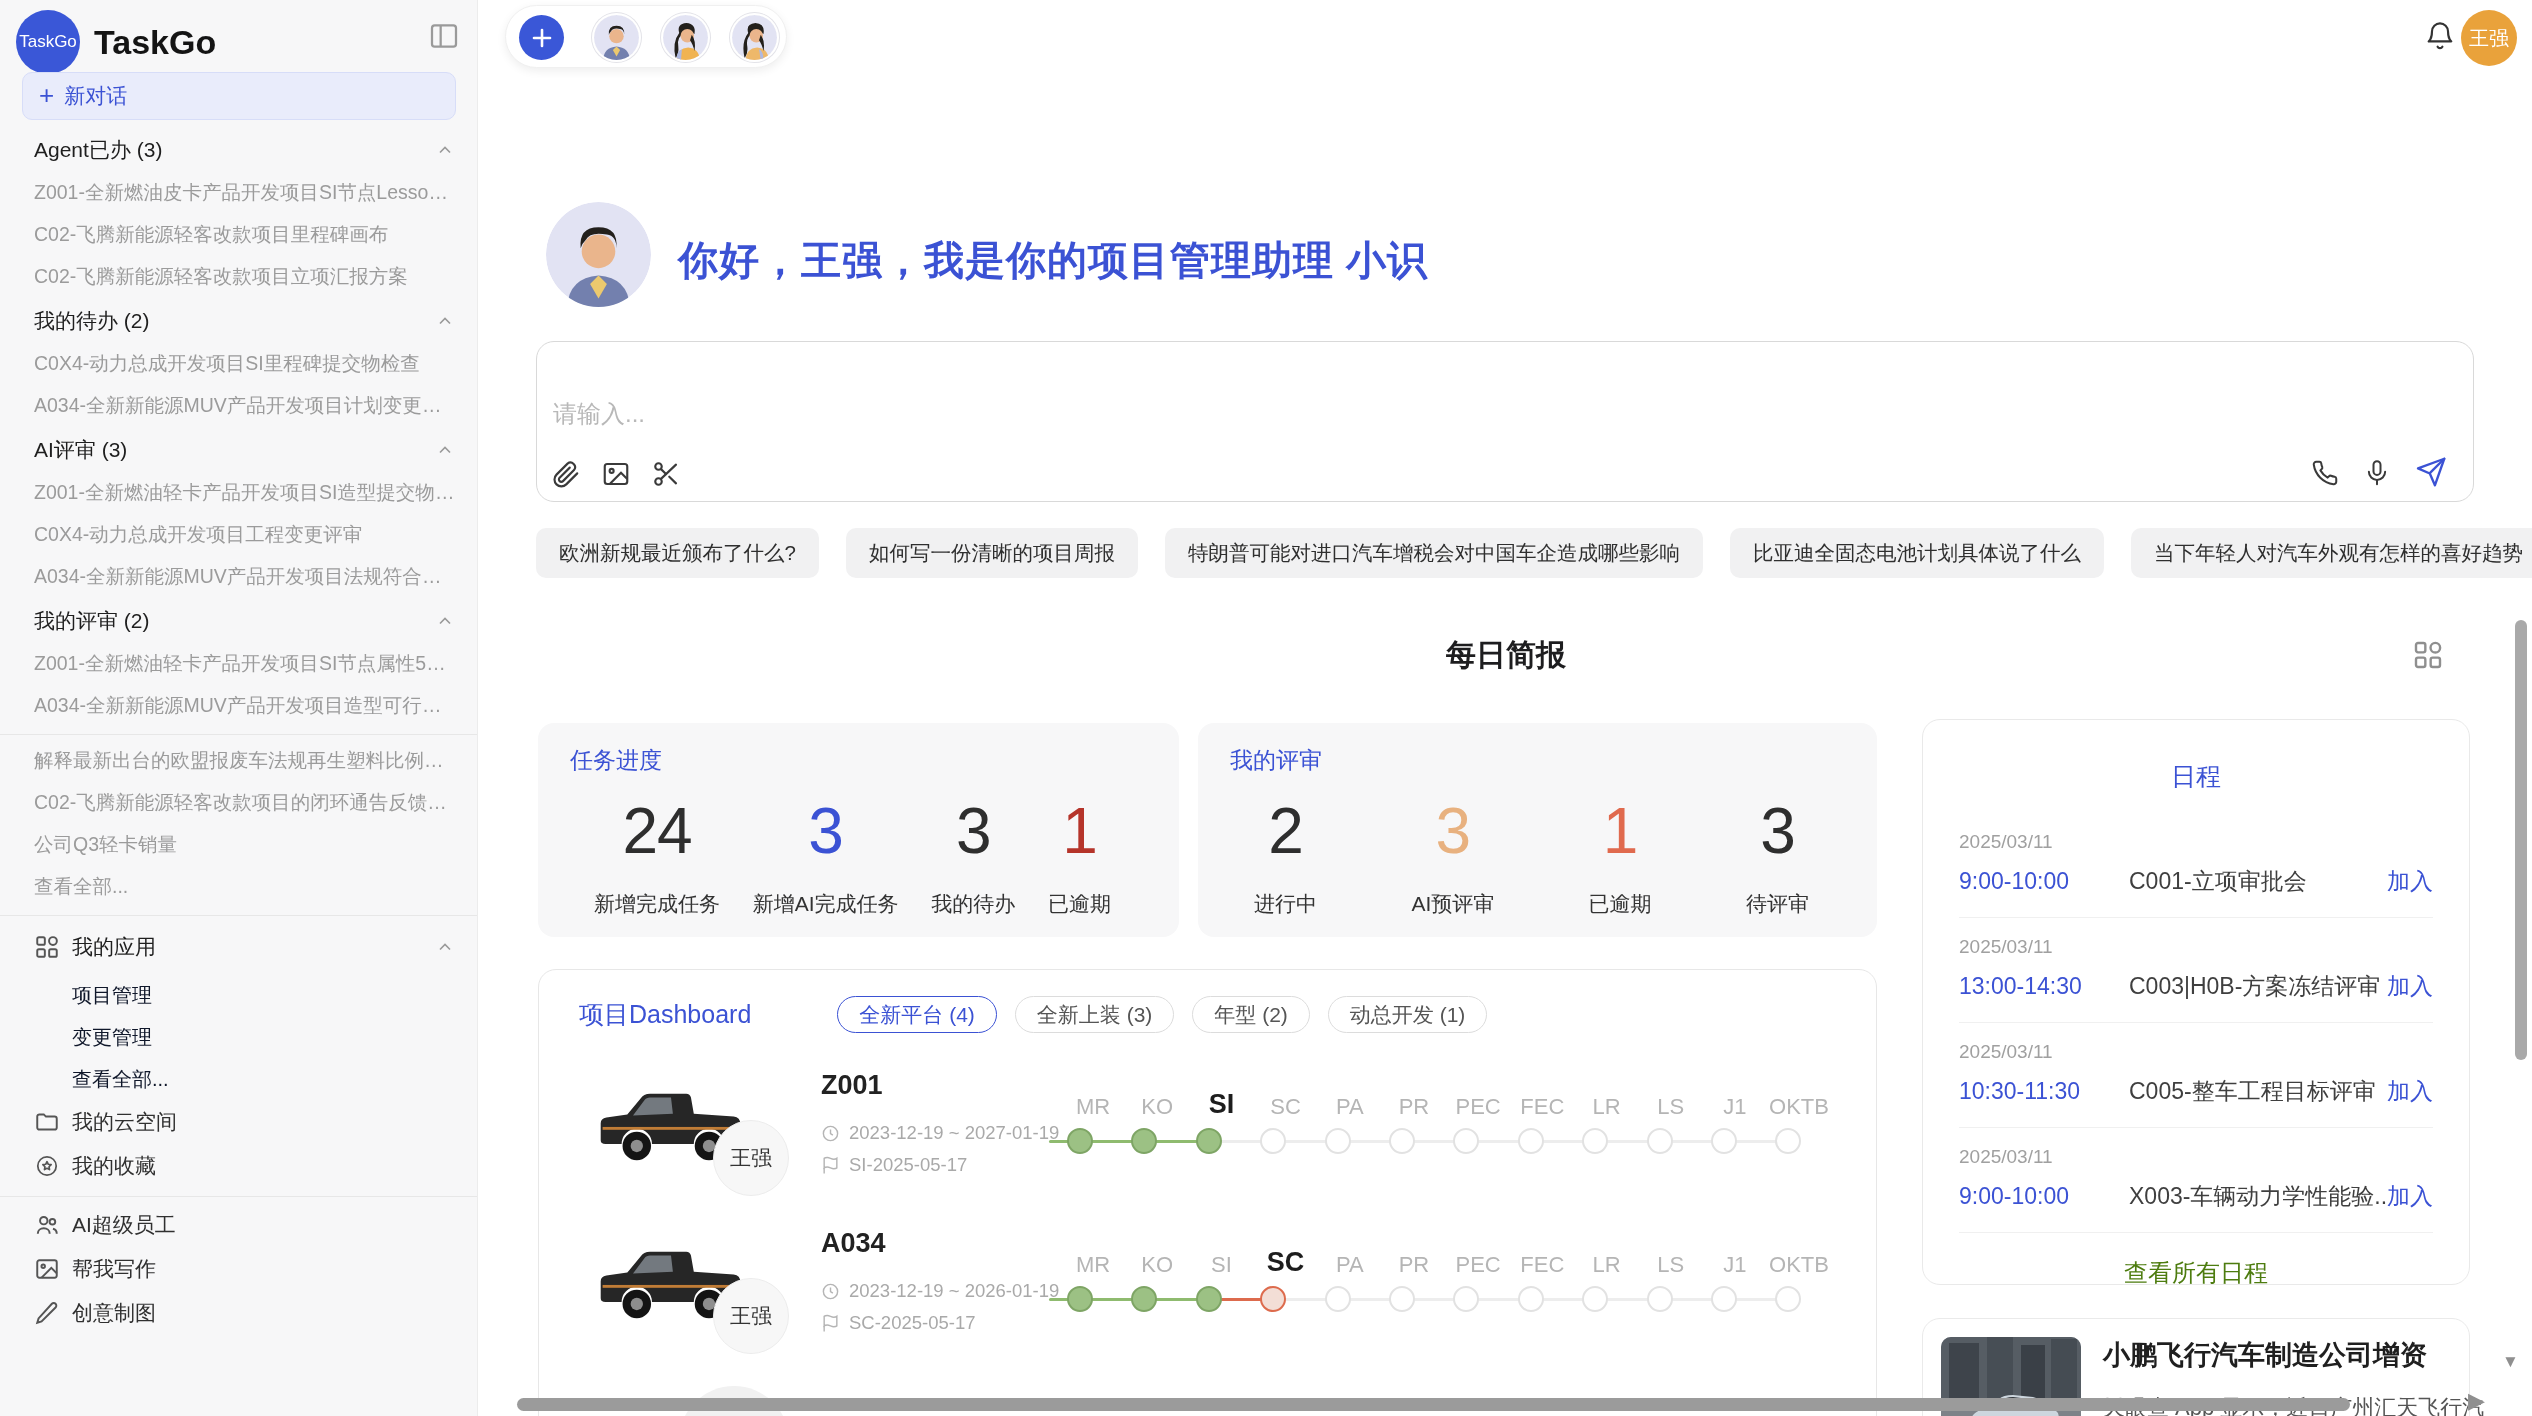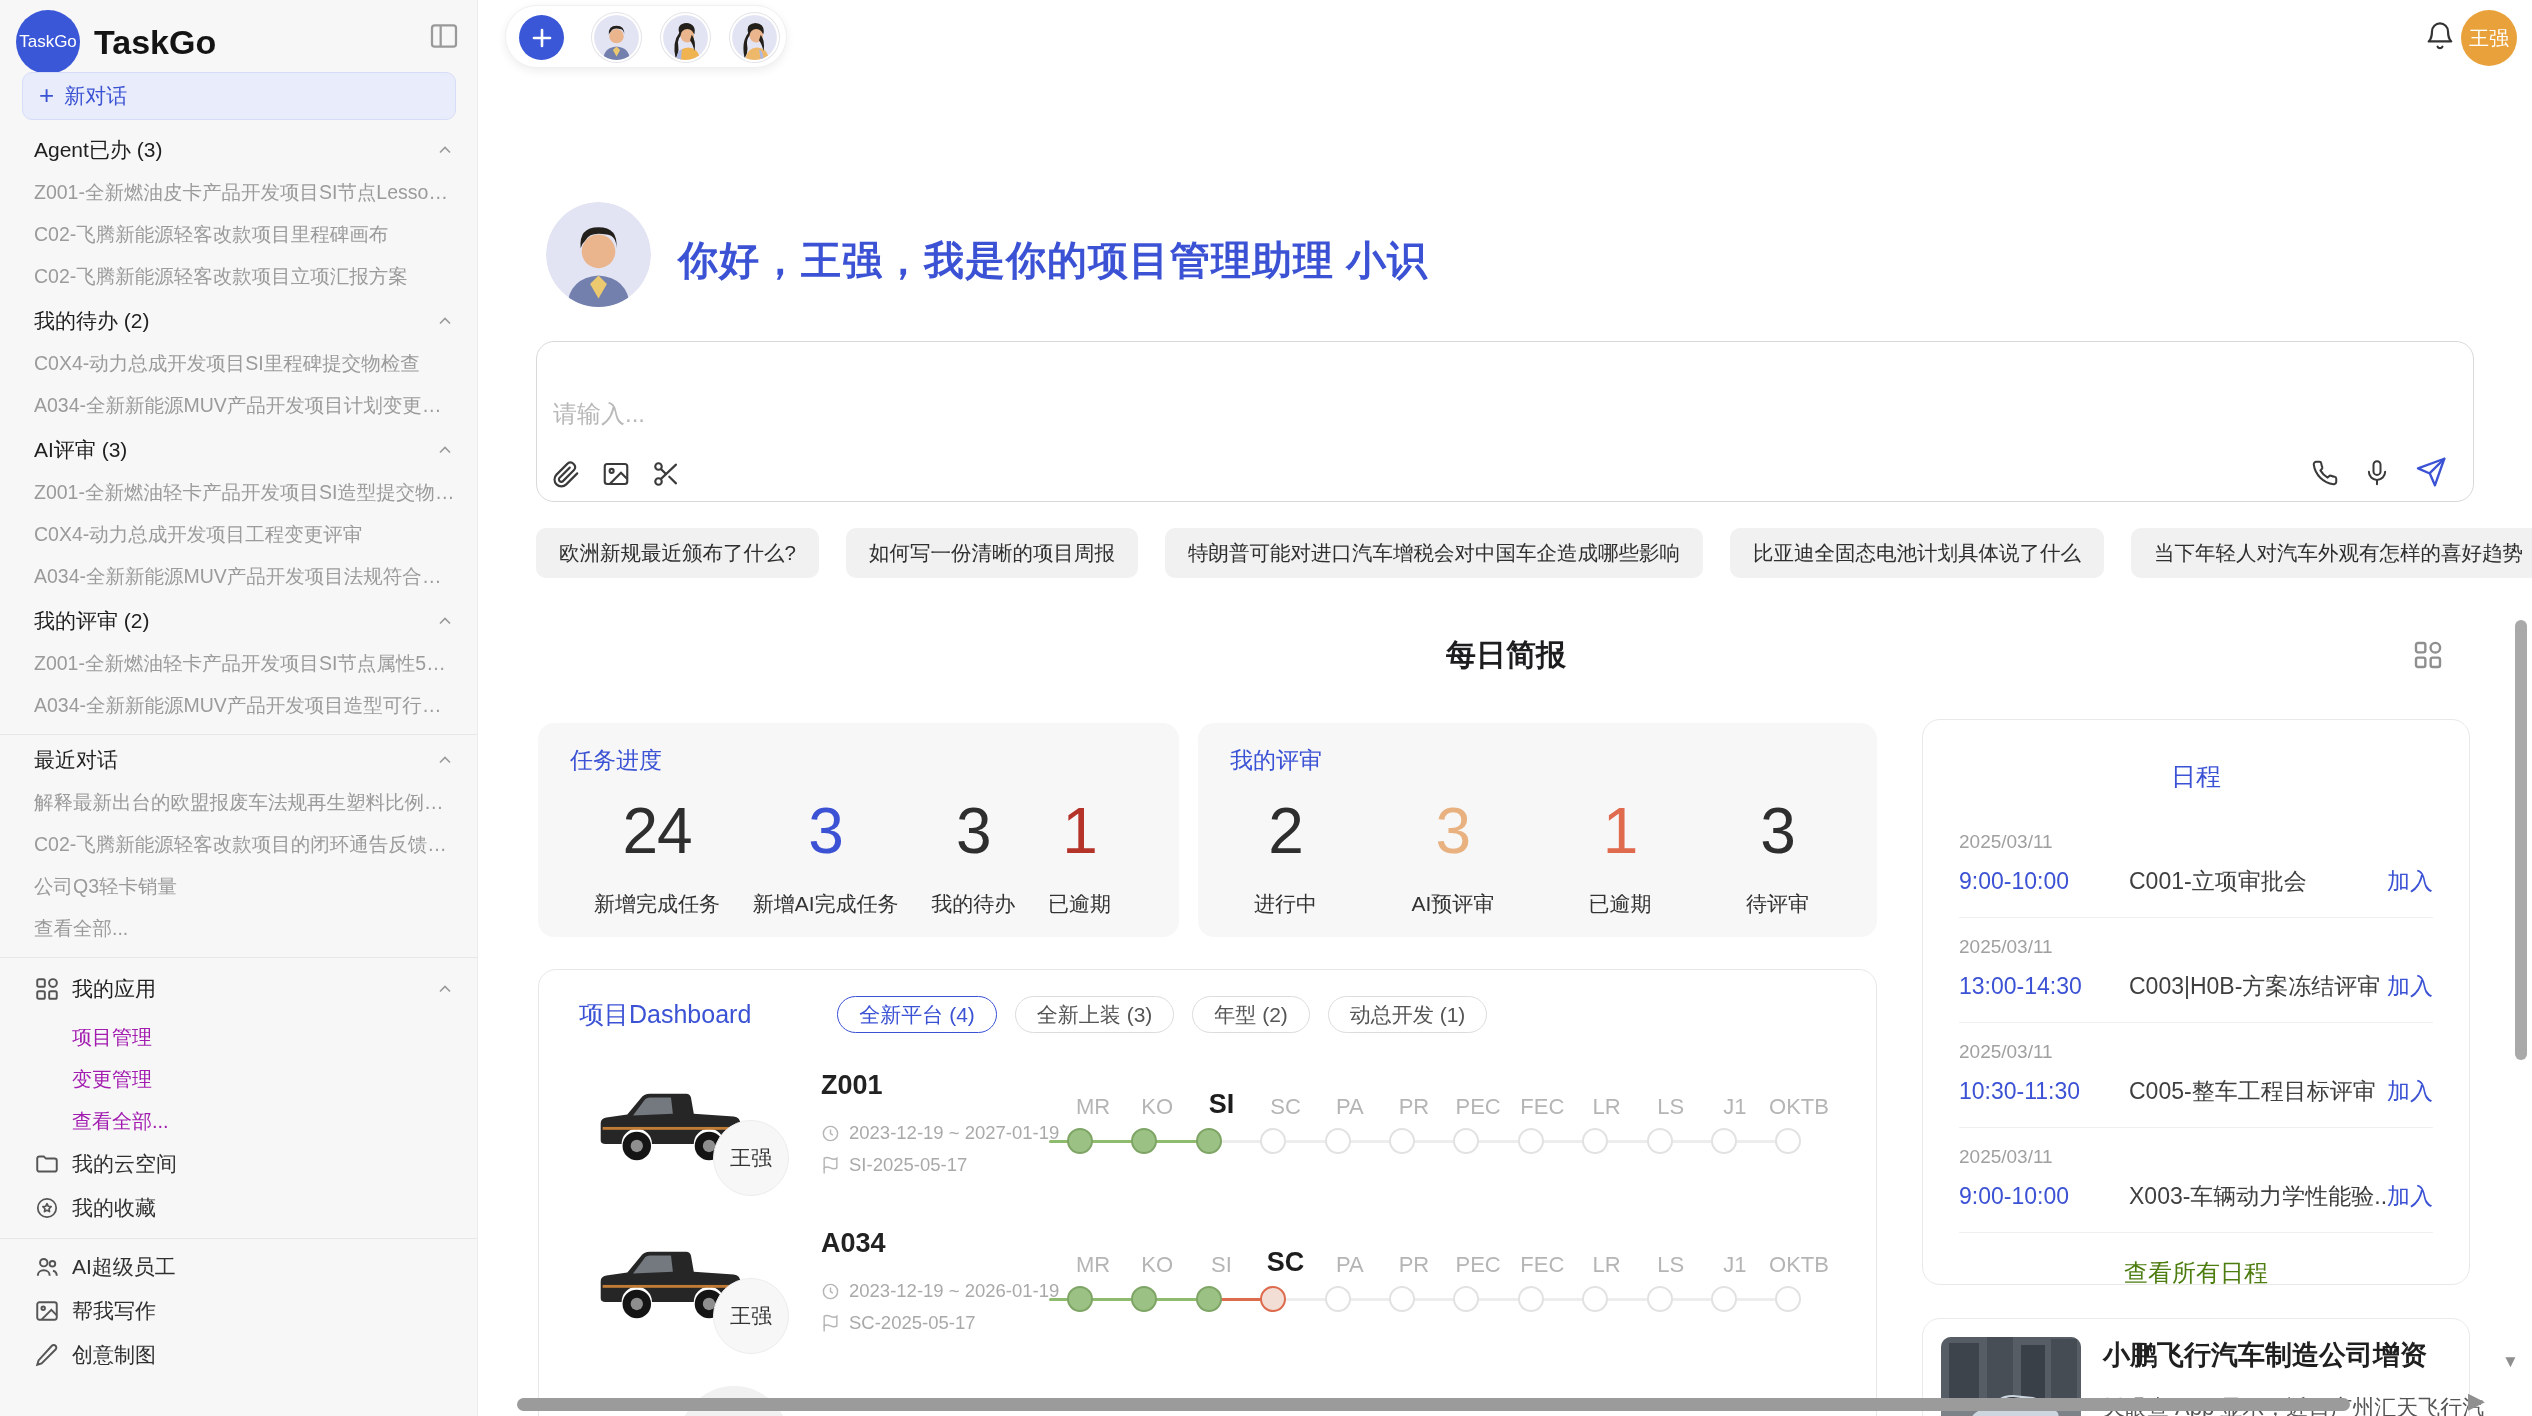--- a/index.html
+++ b/index.html
@@ -24,21 +24,21 @@
   .side-scroll { position:absolute; left:0; top:126px; right:0; bottom:0; padding:0 22px 0 34px; overflow:hidden; }
   .side-h { height:42px; margin-top:3px; display:flex; align-items:center; justify-content:space-between;
     font-size:21px; color:#1f1f1f; font-weight:500; cursor:pointer; }
   .side-h .chev { width:20px; height:20px; color:#9a9a9a; flex:none; }
   .side-item { height:42px; line-height:42px; font-size:19.5px; color:#9b9b9b;
     white-space:nowrap; overflow:hidden; text-overflow:ellipsis; cursor:pointer; }
   .side-divider { height:1px; background:#e7e7e7; margin:8px -22px 4px -34px; }
   .side-h.with-icon { gap:12px; }
   .side-h.with-icon .lbl { flex:1; }
   .side-h .hicon, .side-link .licon { width:26px; height:26px; color:#555; flex:none; }
-  .side-sub { height:42px; line-height:42px; font-size:20px; color:#a21caf; padding-left:38px;
+  .side-sub { height:42px; line-height:42px; font-size:20px; color:#0f172a; padding-left:38px;
     white-space:nowrap; overflow:hidden; text-overflow:ellipsis; cursor:pointer; }
   .side-link { height:44px; display:flex; align-items:center; gap:12px; font-size:21px; color:#303030; cursor:pointer; }
   .mt6 { margin-top:6px; } .mt10 { margin-top:10px; }
 
   
   #main { position:absolute; left:478px; top:0; right:0; bottom:0; background:#fff; }
 
   .pill { position:absolute; left:27px; top:5px; width:282px; height:63px; border-radius:32px;
     background:#fff; border:1px solid #f0f0f0; box-shadow:0 3px 10px rgba(0,0,0,.07); }
   .pill .circ { position:absolute; top:9px; width:45px; height:45px; border-radius:50%; overflow:hidden; cursor:pointer; }
@@ -194,26 +194,20 @@
           <polyline points="6 15 12 9 18 15"></polyline>
         </svg>
     </div>
     <div>
         <div class="side-item">Z001-全新燃油轻卡产品开发项目SI节点属性5D文件评审</div>
         <div class="side-item">A034-全新新能源MUV产品开发项目造型可行性评审</div>
       </div>
 
     <div class="side-divider"></div>
 
-    <div class="side-h">
-      <span>最近对话</span>
-      <svg class="chev" viewBox="0 0 24 24" fill="none" stroke="currentColor" stroke-width="2">
-          <polyline points="6 15 12 9 18 15"></polyline>
-        </svg>
-    </div>
     <div>
         <div class="side-item">解释最新出台的欧盟报废车法规再生塑料比例被调至15%...</div>
         <div class="side-item">C02-飞腾新能源轻客改款项目的闭环通告反馈情况</div>
         <div class="side-item">公司Q3轻卡销量</div>
         <div class="side-item">查看全部...</div>
       </div>
 
     <div class="side-divider"></div>
 
     <div class="side-h with-icon mt10">

